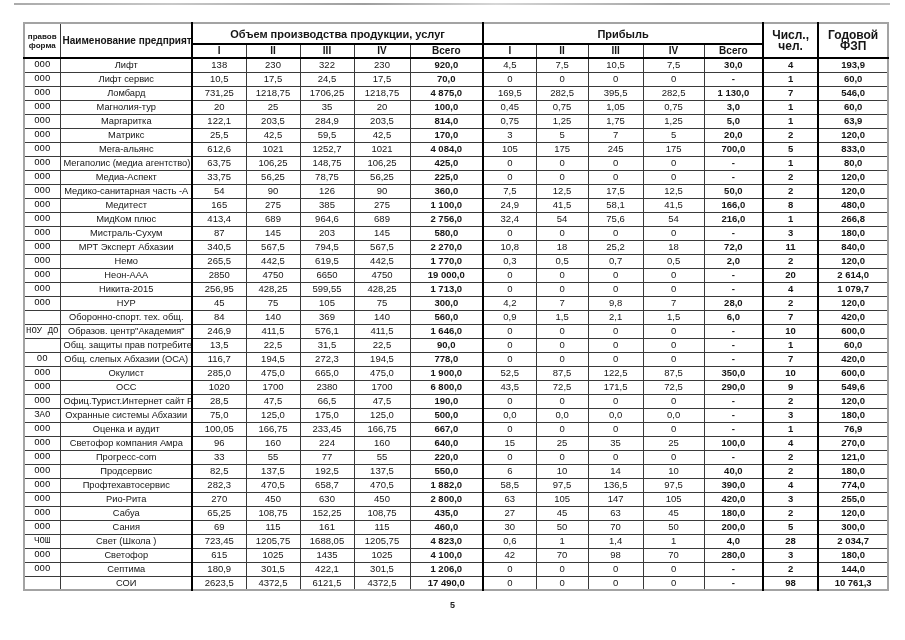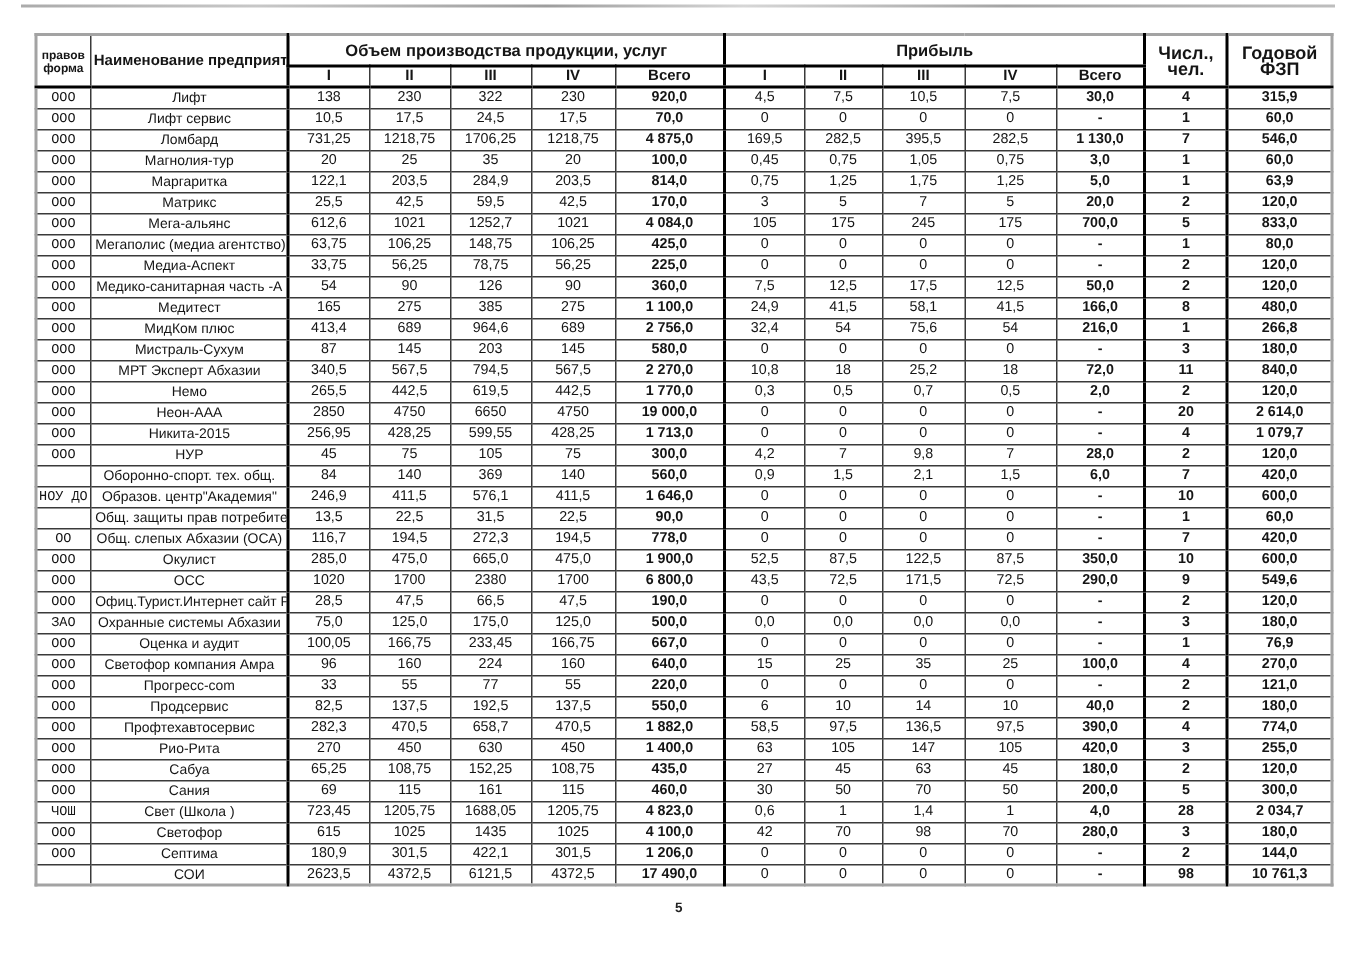--- a/index.html
+++ b/index.html
@@ -106,21 +106,21 @@
           <td class="c-num">230</td>
           <td class="c-num">322</td>
           <td class="c-num">230</td>
           <td class="c-num bold">920,0</td>
           <td class="c-num gl">4,5</td>
           <td class="c-num">7,5</td>
           <td class="c-num">10,5</td>
           <td class="c-num">7,5</td>
           <td class="c-num bold">30,0</td>
           <td class="c-num bold gl">4</td>
-          <td class="c-num bold gl">315,9</td>
+          <td class="c-num bold gl">193,9</td>
         </tr>
         <tr>
           <td class="c-form">ООО</td>
           <td class="c-name">Лифт сервис</td>
           <td class="c-num gl">10,5</td>
           <td class="c-num">17,5</td>
           <td class="c-num">24,5</td>
           <td class="c-num">17,5</td>
           <td class="c-num bold">70,0</td>
           <td class="c-num gl">0</td>
@@ -595,21 +595,21 @@
           <td class="c-num bold gl">4</td>
           <td class="c-num bold gl">774,0</td>
         </tr>
         <tr>
           <td class="c-form">ООО</td>
           <td class="c-name">Рио-Рита</td>
           <td class="c-num gl">270</td>
           <td class="c-num">450</td>
           <td class="c-num">630</td>
           <td class="c-num">450</td>
-          <td class="c-num bold">1 400,0</td>
+          <td class="c-num bold">2 800,0</td>
           <td class="c-num gl">63</td>
           <td class="c-num">105</td>
           <td class="c-num">147</td>
           <td class="c-num">105</td>
           <td class="c-num bold">420,0</td>
           <td class="c-num bold gl">3</td>
           <td class="c-num bold gl">255,0</td>
         </tr>
         <tr>
           <td class="c-form">ООО</td>

